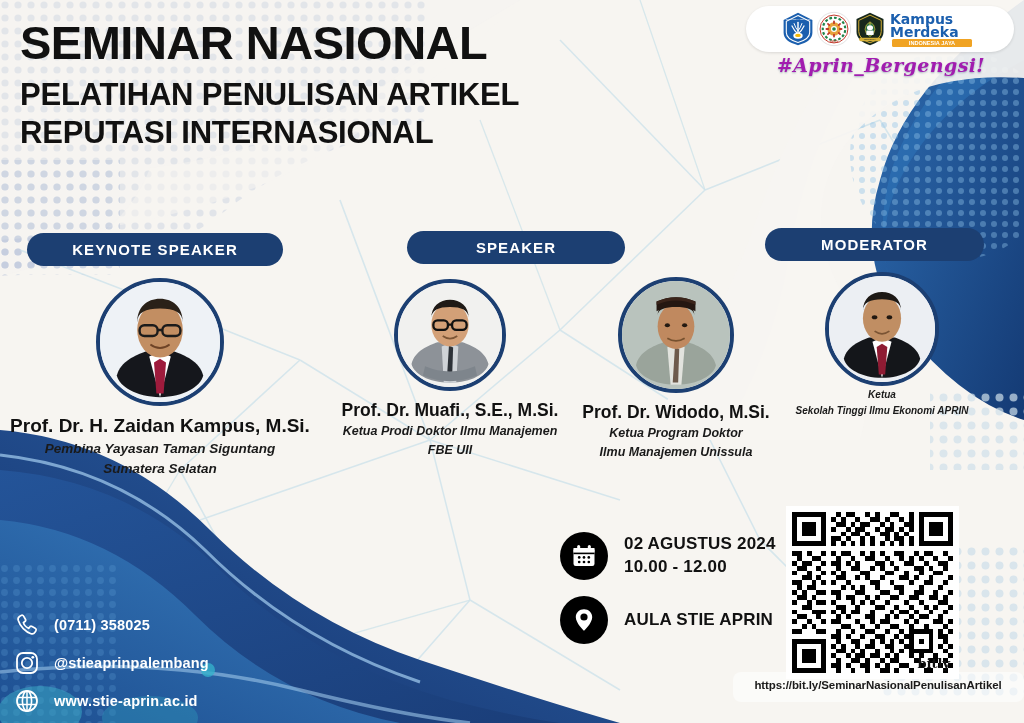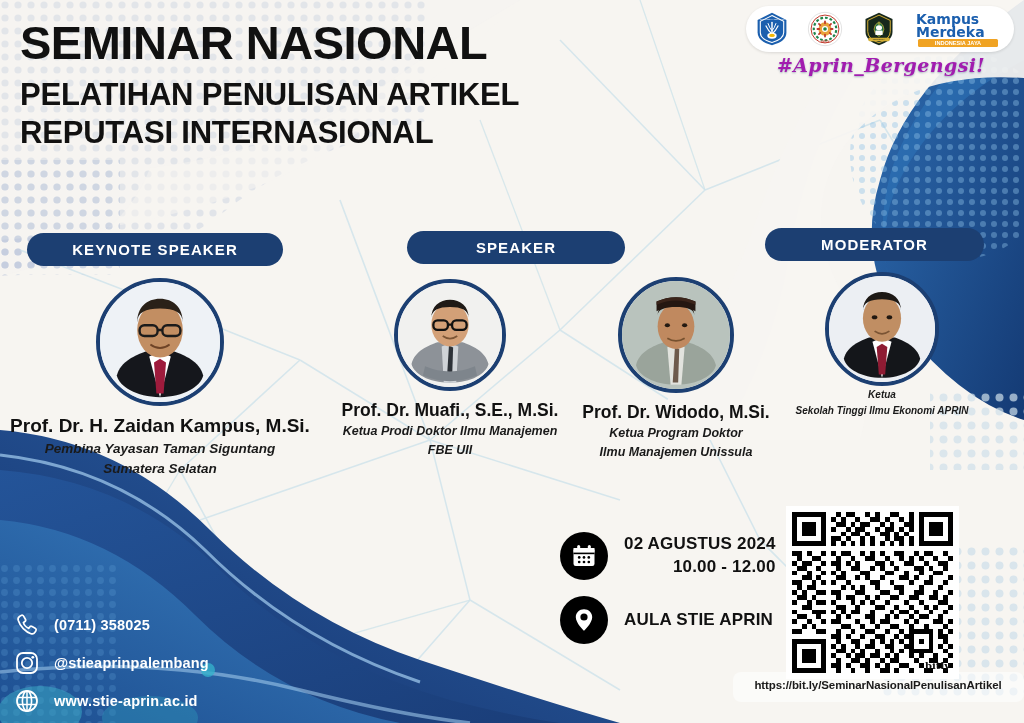--- a/index.html
+++ b/index.html
@@ -6,21 +6,21 @@
   body{width:1024px;height:723px;overflow:hidden;background:#f6f4f1;
        font-family:"Liberation Sans",sans-serif;}
   #poster{position:relative;width:1024px;height:723px;overflow:hidden;background:#f6f4f1;}
 
   .layer{position:absolute;inset:0;}
   svg.layer{display:block;}
 
   
   #logo-pill{position:absolute;left:746px;top:6px;width:268px;height:46px;
     background:#ffffff;border-radius:23px;display:flex;align-items:center;
-    justify-content:space-between;padding:0 8px;box-sizing:border-box;
+    justify-content:center;padding:0 8px;box-sizing:border-box;
     box-shadow:0 1px 3px rgba(0,0,0,.12);z-index:40;}
   .logo-badge{width:36px;height:36px;flex:0 0 auto;}
 
   #hashtag{position:absolute;left:752px;top:54px;width:258px;text-align:center;
     color:#a21caf;font-family:"DejaVu Serif",serif;font-style:italic;
     font-weight:bold;font-size:19px;letter-spacing:.4px;z-index:40;
     text-shadow:0 1px 2px rgba(0,40,90,.35);}
 
   
   #title-block{position:absolute;left:20px;top:18px;z-index:30;}
@@ -61,32 +61,32 @@
   #p3 .person-name{font-size:17.5px;}
   #p3 .person-role{font-size:12.5px;}
 
   #p4{left:740px;top:272px;width:284px;}
   #p4 .avatar{width:106px;height:106px;}
   #p4 .person-name{font-size:17.5px;}
   #p4 .person-role{font-size:10px;}
 
   
   #details{position:absolute;left:560px;top:532px;z-index:30;}
-  .detail-row{display:flex;align-items:center;margin-bottom:16px;text-align:right;}
+  .detail-row{display:flex;align-items:center;margin-bottom:16px;}
   .detail-icon{width:48px;height:48px;border-radius:50%;background:#000;
     flex:0 0 auto;display:flex;align-items:center;justify-content:center;}
   .detail-icon svg{display:block;}
   .detail-text{margin-left:16px;font-weight:bold;color:#111;font-size:17px;
     line-height:1.35;letter-spacing:.2px;}
 
   
   #qr-card{position:absolute;left:786px;top:506px;width:173px;height:173px;
     background:#fff;padding:6px;box-sizing:border-box;z-index:30;}
   #qr-card svg{display:block;width:100%;height:100%;}
-  #bitly-tag{position:absolute;right:9px;bottom:8px;font-size:10px;
+  #bitly-tag{position:absolute;right:9px;bottom:8px;font-size:13px;
     font-weight:bold;color:#111;font-family:"DejaVu Serif",serif;}
   #short-url{position:absolute;left:733px;top:679px;width:290px;text-align:center;
     font-size:11.5px;font-weight:bold;color:#1a1a1a;letter-spacing:-.1px;z-index:30;}
 
   
   #contacts{position:absolute;left:14px;top:612px;z-index:35;}
   .contact-row{display:flex;align-items:center;margin-bottom:12px;}
   .contact-icon{width:26px;height:26px;flex:0 0 auto;}
   .contact-icon svg{display:block;width:26px;height:26px;}
   .contact-text{margin-left:14px;color:#fff;font-weight:bold;font-size:14.5px;

